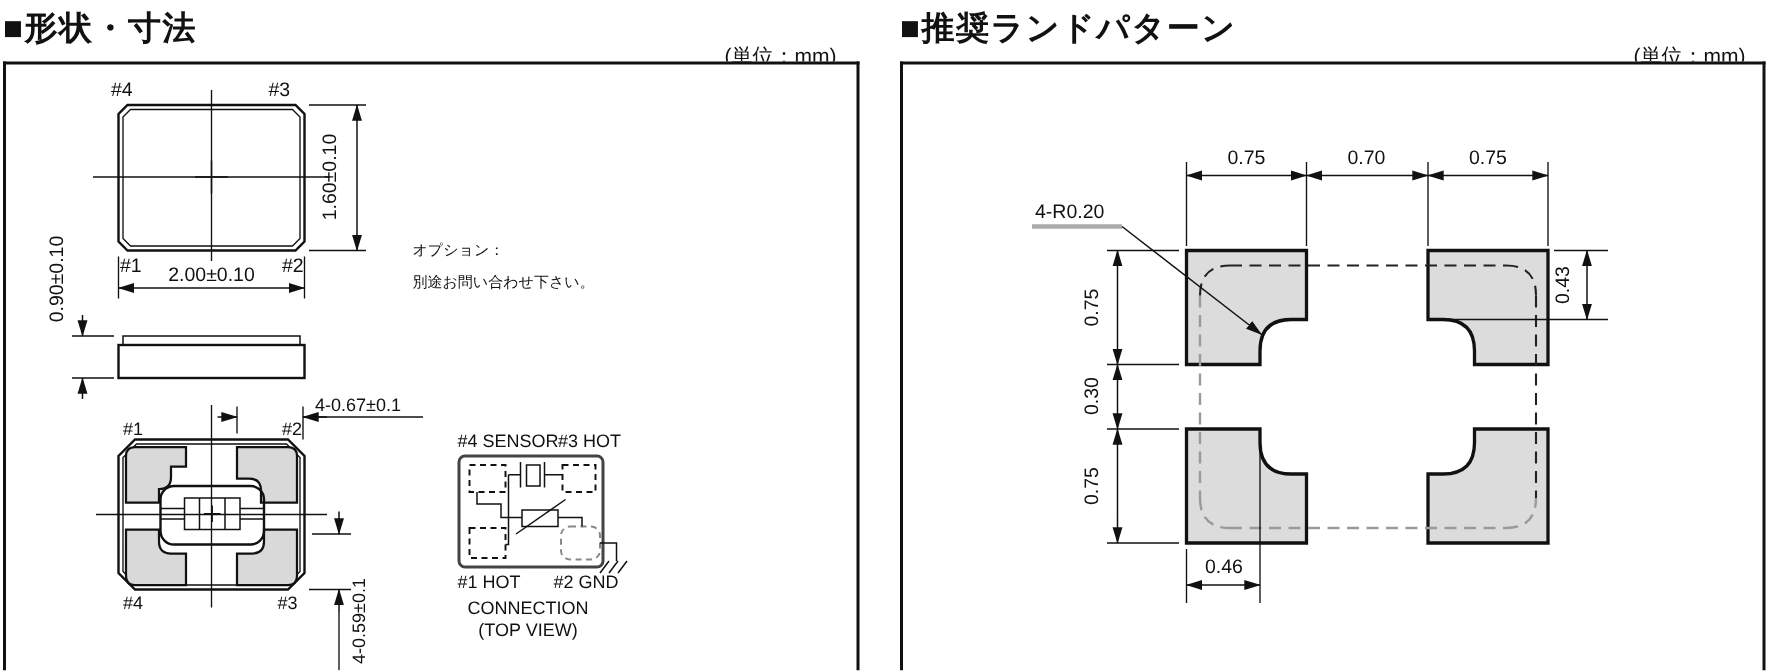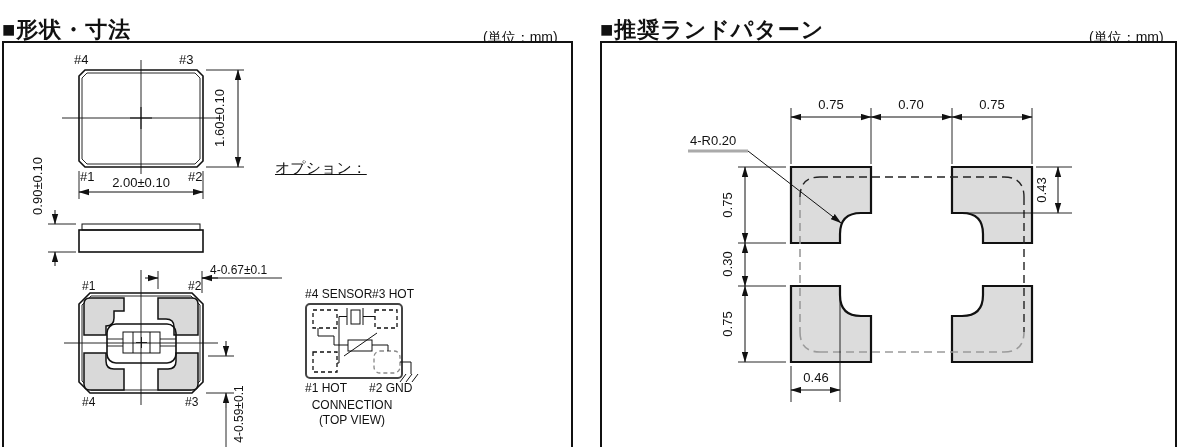--- a/index.html
+++ b/index.html
@@ -1,23 +1,23 @@
 <!DOCTYPE html>
 <html><head>
 <meta charset="utf-8">
 <style>
   html,body{margin:0;padding:0;background:#fff;}
   body{width:1179px;height:447px;position:relative;overflow:hidden;
        font-family:"Liberation Sans","DejaVu Sans",sans-serif;color:#111;}
   .panel{position:absolute;top:41px;height:406px;border:2px solid #111;border-bottom:none;background:#fff;box-sizing:border-box;}
   #panel-shape{left:2px;width:571px;}
   #panel-land{left:600px;width:577px;}
-  .hdr-title{position:absolute;top:15px;font-size:22px;font-weight:bold;letter-spacing:1px;white-space:nowrap;}
+  .hdr-title{position:absolute;top:4px;font-size:22px;font-weight:bold;letter-spacing:1px;white-space:nowrap;}
   .hdr-unit{position:absolute;top:29px;font-size:14px;white-space:nowrap;}
-  #opt-note{position:absolute;left:275px;top:157px;font-size:15px;line-height:21px;white-space:nowrap;text-decoration:underline;}
+  #opt-note{position:absolute;left:275px;top:157px;font-size:10px;line-height:21px;white-space:nowrap;}
   svg{position:absolute;left:0;top:0;}
   svg text{font-family:"Liberation Sans","DejaVu Sans",sans-serif;font-size:13px;fill:#111;}
   svg text.sm{font-size:12px;}
   .ln{stroke:#111;stroke-width:1;fill:none;}
   .ln2{stroke:#111;stroke-width:1.6;fill:none;}
   .pad{fill:#d9d9d9;stroke:#111;stroke-width:1.5;}
   .lpad{fill:#dcdcdc;stroke:#111;stroke-width:2.2;}
   .dashK{stroke:#222;stroke-width:1.4;fill:none;stroke-dasharray:8 5;}
   .dashG{stroke:#9a9a9a;stroke-width:1.6;fill:none;stroke-dasharray:8 5;}
   .dashP{stroke:#111;stroke-width:1.3;fill:none;stroke-dasharray:4 3;}
@@ -30,20 +30,21 @@
 <div class="hdr-title" style="left:2px;">■形状・寸法</div>
 <div class="hdr-unit" style="left:483px;">(単位：mm)</div>
 <div class="hdr-title" style="left:600px;">■推奨ランドパターン</div>
 <div class="hdr-unit" style="left:1089px;">(単位：mm)</div>
 
 <div class="panel" id="panel-shape"></div>
 <div class="panel" id="panel-land"></div>
 
 <div id="opt-note">
   <div>オプション：</div>
+  <div>別途お問い合わせ下さい。</div>
 </div>
 
 <svg width="1179" height="447" viewBox="0 0 1179 447">
   <defs>
     <marker id="ma" viewBox="0 0 10 6" refX="9.5" refY="3" markerWidth="11" markerHeight="7" orient="auto-start-reverse">
       <path d="M0,0 L10,3 L0,6 Z" fill="#111"></path>
     </marker>
   </defs>
 
   <g>

